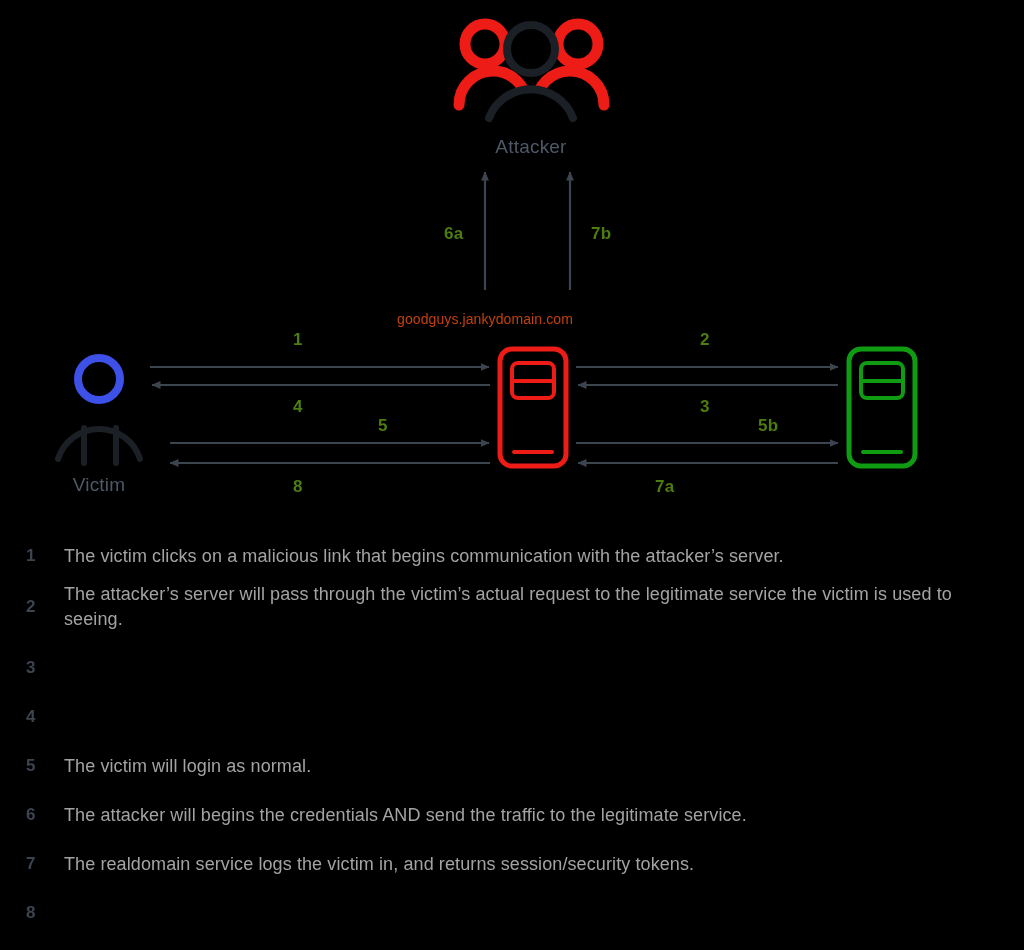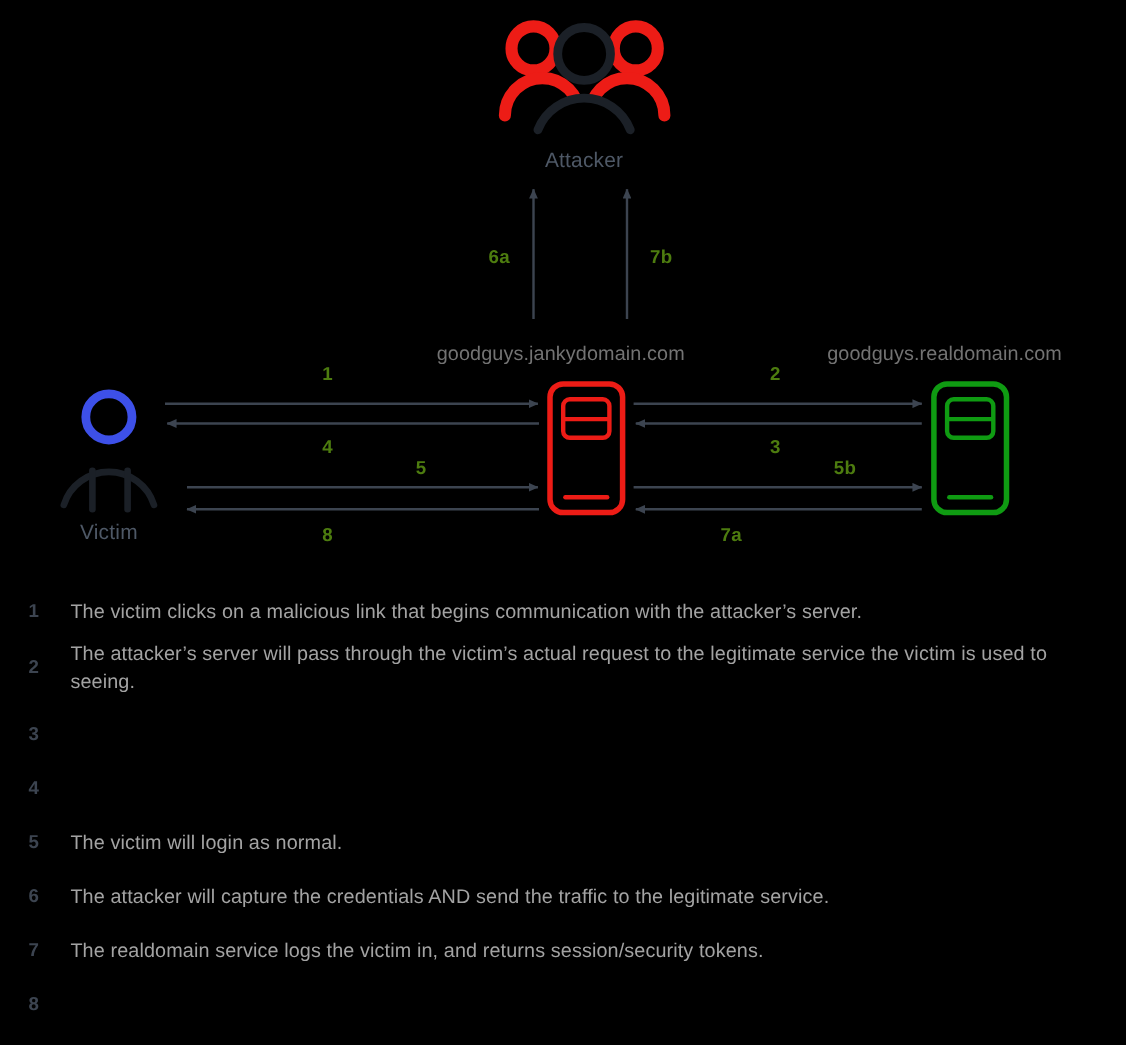--- a/index.html
+++ b/index.html
@@ -37,22 +37,22 @@
     width: 300px;
     text-align: center;
     color: #4e5866;
     font-size: 19px;
     letter-spacing: .2px;
     white-space: nowrap;
   }
 
   .domain-label {
     position: absolute;
-    color: #737373;
-    font-size: 18px;
+    color: #c2410c;
+    font-size: 14px;
     white-space: nowrap;
     letter-spacing: .1px;
   }
 
   .flow-label {
     position: absolute;
     color: #4d7c0f;
     font-size: 17px;
     font-weight: bold;
     white-space: nowrap;
@@ -170,21 +170,20 @@
         <line x1="570" y1="290" x2="570" y2="172" stroke="#3c4450" stroke-width="2.2" marker-end="url(#arrowhead)"></line>
       </g>
     </svg>
 
     <div class="node-label" style="left:381px; top:136px;">Attacker</div>
 
     <div class="node-label" style="left:-51px; top:474px;">Victim</div>
 
     <div class="domain-label" style="left:397px; top:311px;">goodguys.jankydomain.com</div>
 
-    <div class="domain-label" style="left:752px; top:311px;">goodguys.realdomain.com</div>
 
     <div class="flow-label" style="left:293px; top:330px;">1</div>
 
     <div class="flow-label" style="left:293px; top:397px;">4</div>
 
     <div class="flow-label" style="left:378px; top:416px;">5</div>
 
     <div class="flow-label" style="left:293px; top:477px;">8</div>
 
     <div class="flow-label" style="left:700px; top:330px;">2</div>
@@ -220,21 +219,21 @@
       <div class="legend-num">4</div>
     </div>
 
     <div class="legend-row" style="top:234px;">
       <div class="legend-num">5</div>
       <div class="legend-text">The victim will login as normal.</div>
     </div>
 
     <div class="legend-row" style="top:283px;">
       <div class="legend-num">6</div>
-      <div class="legend-text">The attacker will capture the credentials AND send the traffic to the legitimate service.</div>
+      <div class="legend-text">The attacker will begins the credentials AND send the traffic to the legitimate service.</div>
     </div>
 
     <div class="legend-row" style="top:332px;">
       <div class="legend-num">7</div>
       <div class="legend-text">The realdomain service logs the victim in, and returns session/security tokens.</div>
     </div>
 
     <div class="legend-row" style="top:381px;">
       <div class="legend-num">8</div>
     </div>

